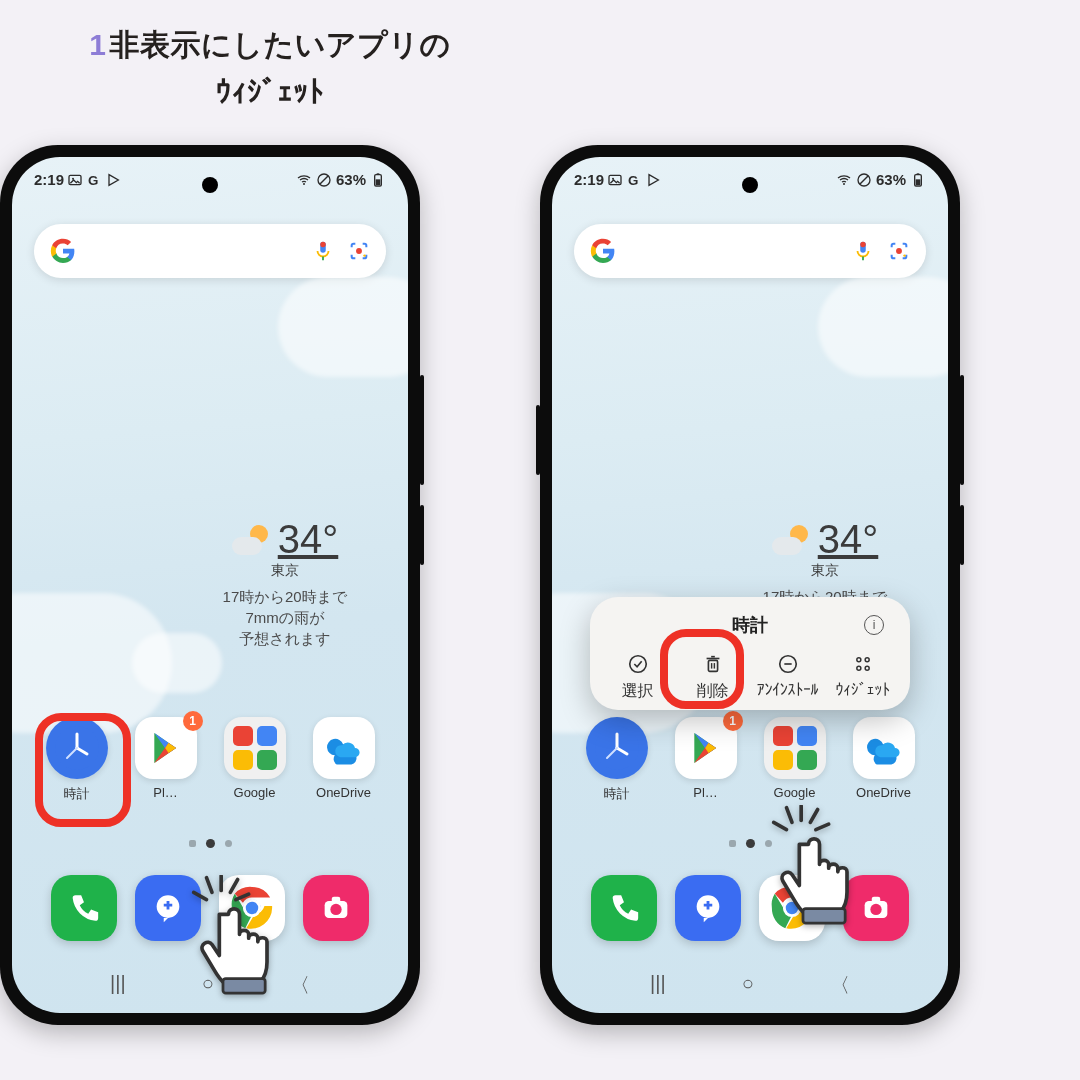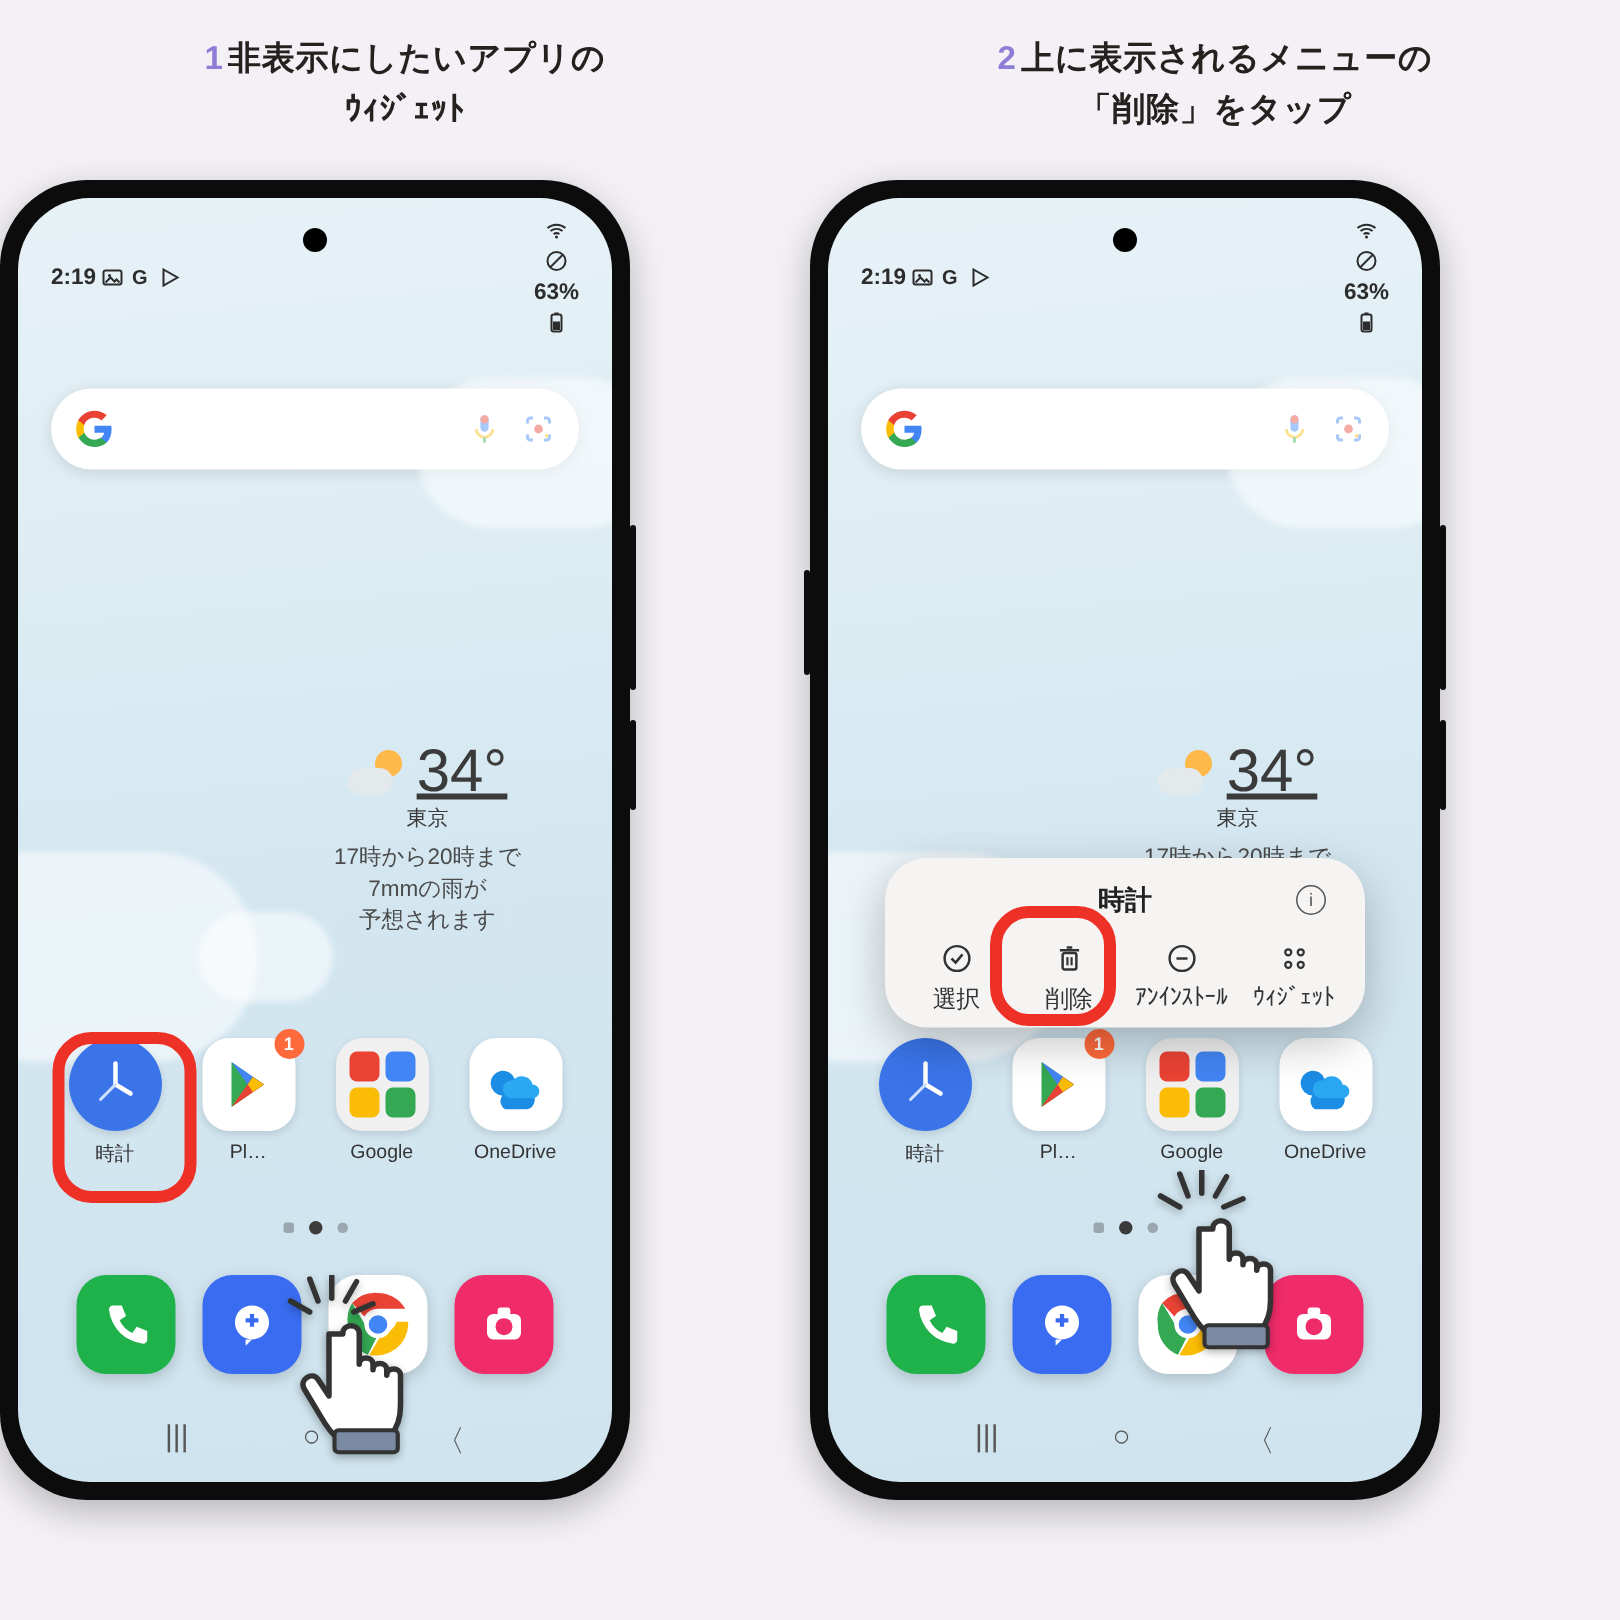--- a/index.html
+++ b/index.html
@@ -7,21 +7,21 @@
     width: 1080px; height: 1080px;
     background: #f3f1f6;
     font-family: "Hiragino Kaku Gothic ProN", "Yu Gothic", "Meiryo", sans-serif;
     position: relative;
     overflow: hidden;
   }
   .steps { display: flex; width: 100%; }
   .step { width: 50%; padding-top: 22px; }
   .step-title {
     text-align: center;
-    font-size: 22px;
+    font-size: 30px;
     font-weight: 700;
     color: #25211f;
     line-height: 1.55;
     letter-spacing: 0.5px;
   }
   .step-num { color: #8d7dd6; font-weight: 800; margin-right: 3px; }
   .phones { display: flex; justify-content: space-around; margin-top: 30px; }
   .phone-wrap { width: 50%; display:flex; position: relative; }
 
   
@@ -64,21 +64,21 @@
     width:16px; height:16px; background:#000; border-radius:50%;
   }
 
   
   .status {
     display:flex; justify-content:space-between; align-items:center;
     padding: 14px 22px 6px 22px;
     font-size: 15px; font-weight:600; color:#2c2c2c;
   }
   .status .left { display:flex; align-items:center; gap:3px; }
-  .status .right { display:flex; align-items:center; gap:4px;flex-direction:column; }
+  .status .right { display:flex; align-items:center; gap:4px; }
   .st-ico { width:16px; height:16px; display:inline-flex; align-items:center; justify-content:center; }
   .st-ico svg { width:100%; height:100%; }
 
   
   .search {
     margin: 30px 22px 0 22px;
     background:#fff; border-radius: 40px;
     height: 54px;
     display:flex; align-items:center;
     padding: 0 16px;
@@ -180,26 +180,20 @@
 
 </style>
 </head>
 <body>
 
 <div class="steps">
   <div class="step">
     <div class="step-title">
       <span class="step-num">1</span><span>非表示にしたいアプリの</span><br>
       <span>ｳｨｼﾞｪｯﾄ</span>
-    </div>
-  </div>
-  <div class="step">
-    <div class="step-title">
-      <span class="step-num">2</span><span>上に表示されるメニューの</span><br>
-      <span>「削除」をタップ</span>
     </div>
   </div>
 </div>
 
 <div class="phones">
 
   <div class="phone-wrap">
     <div class="phone">
       <div class="lbtn"></div>
       <div class="screen">

